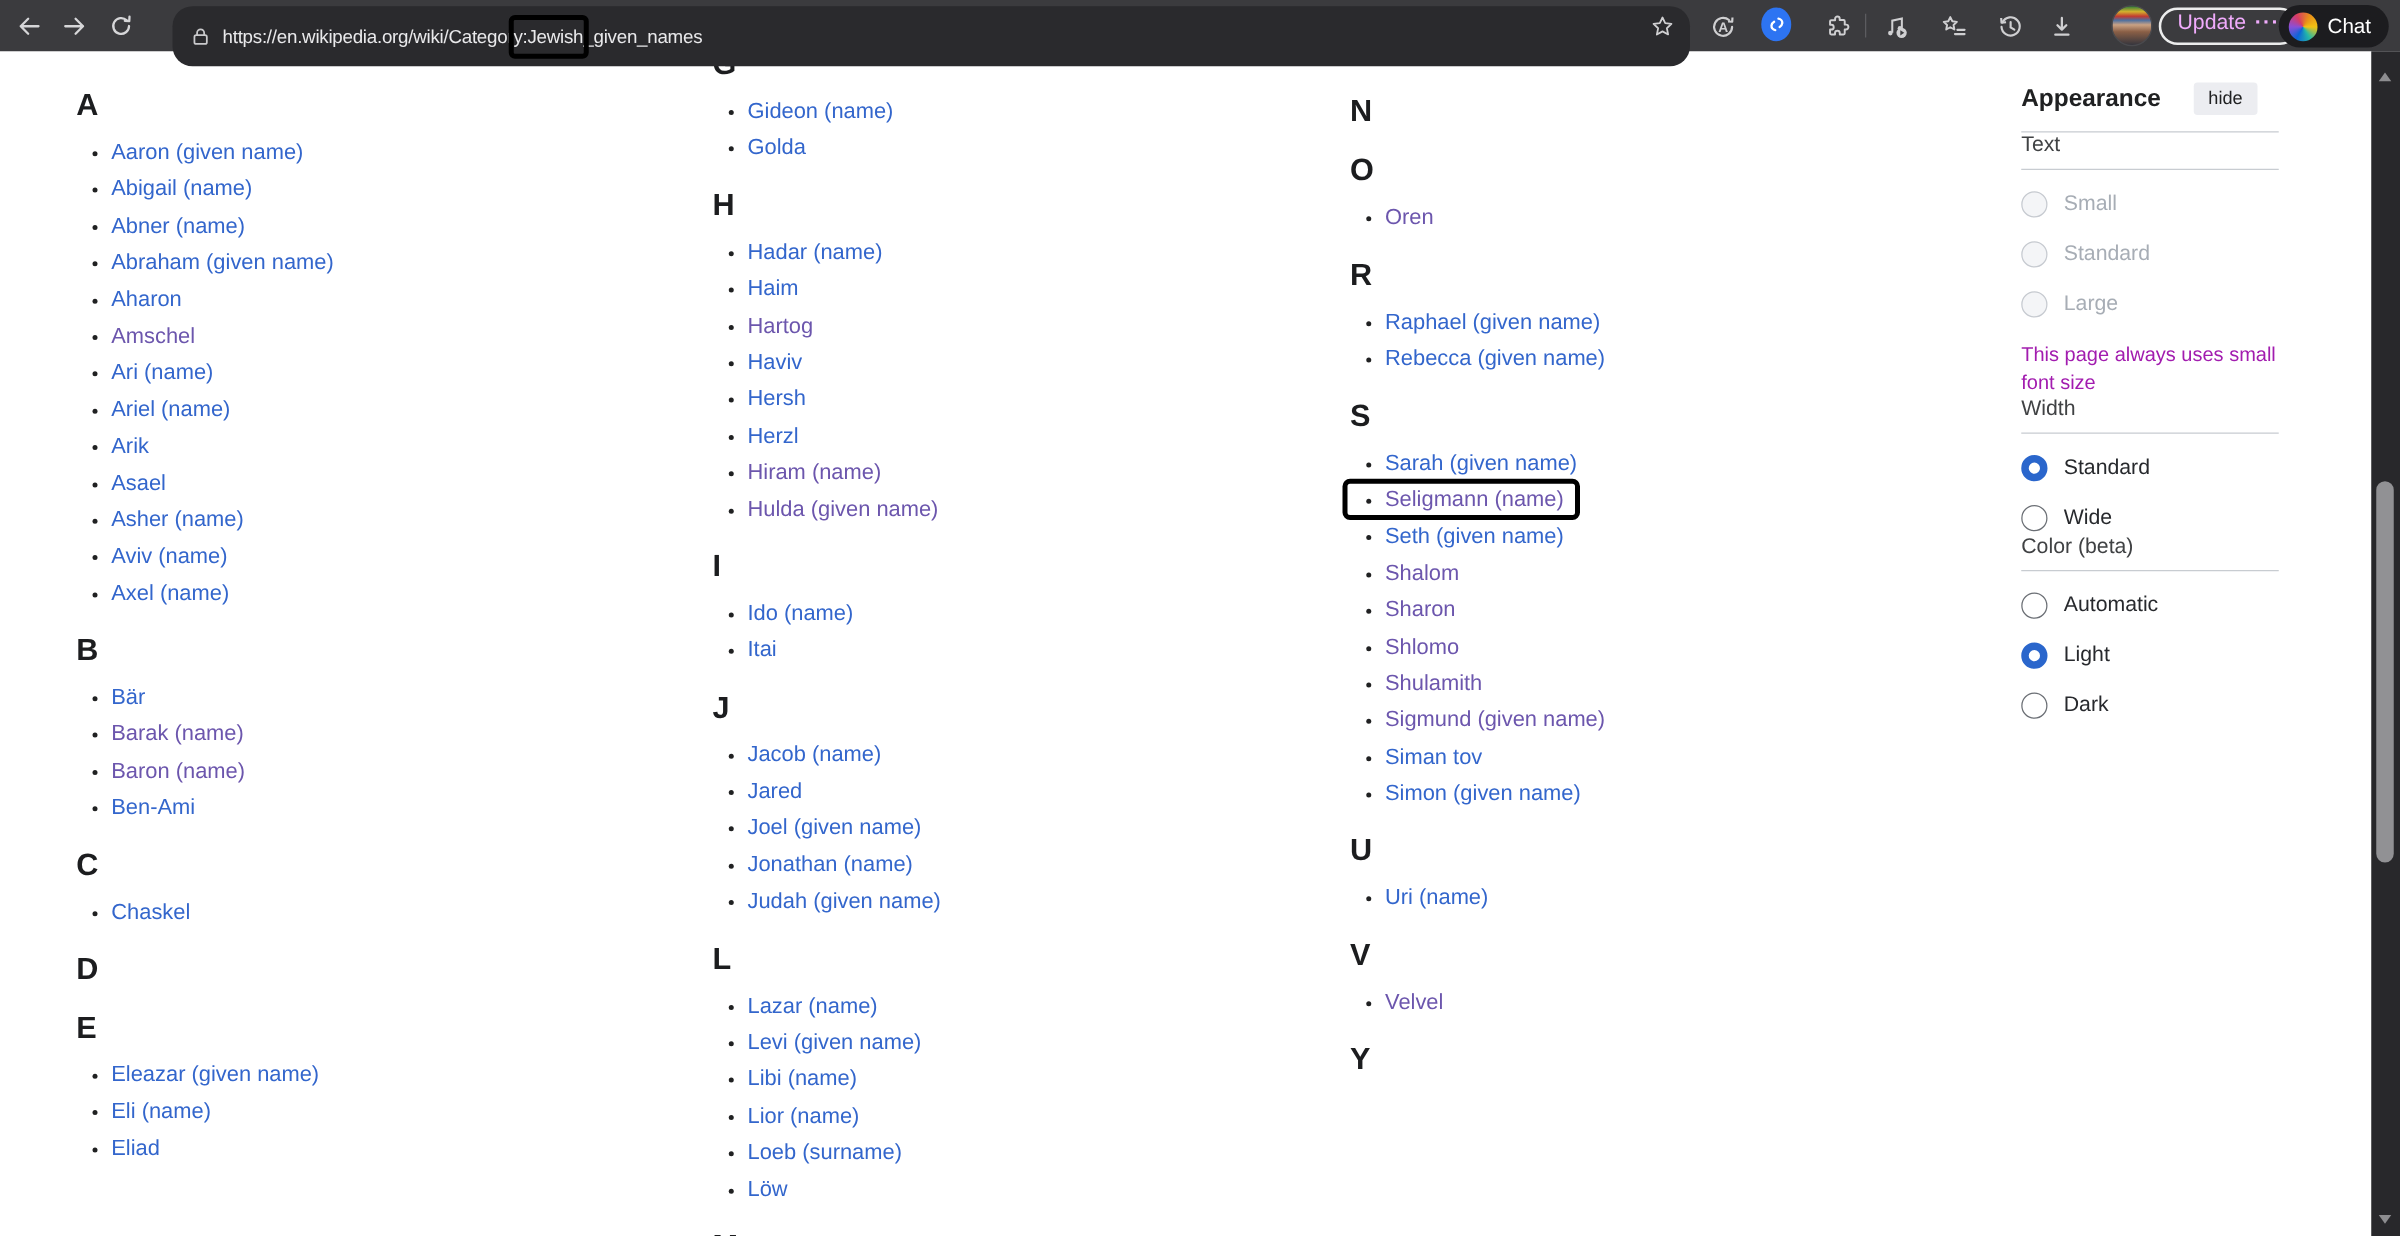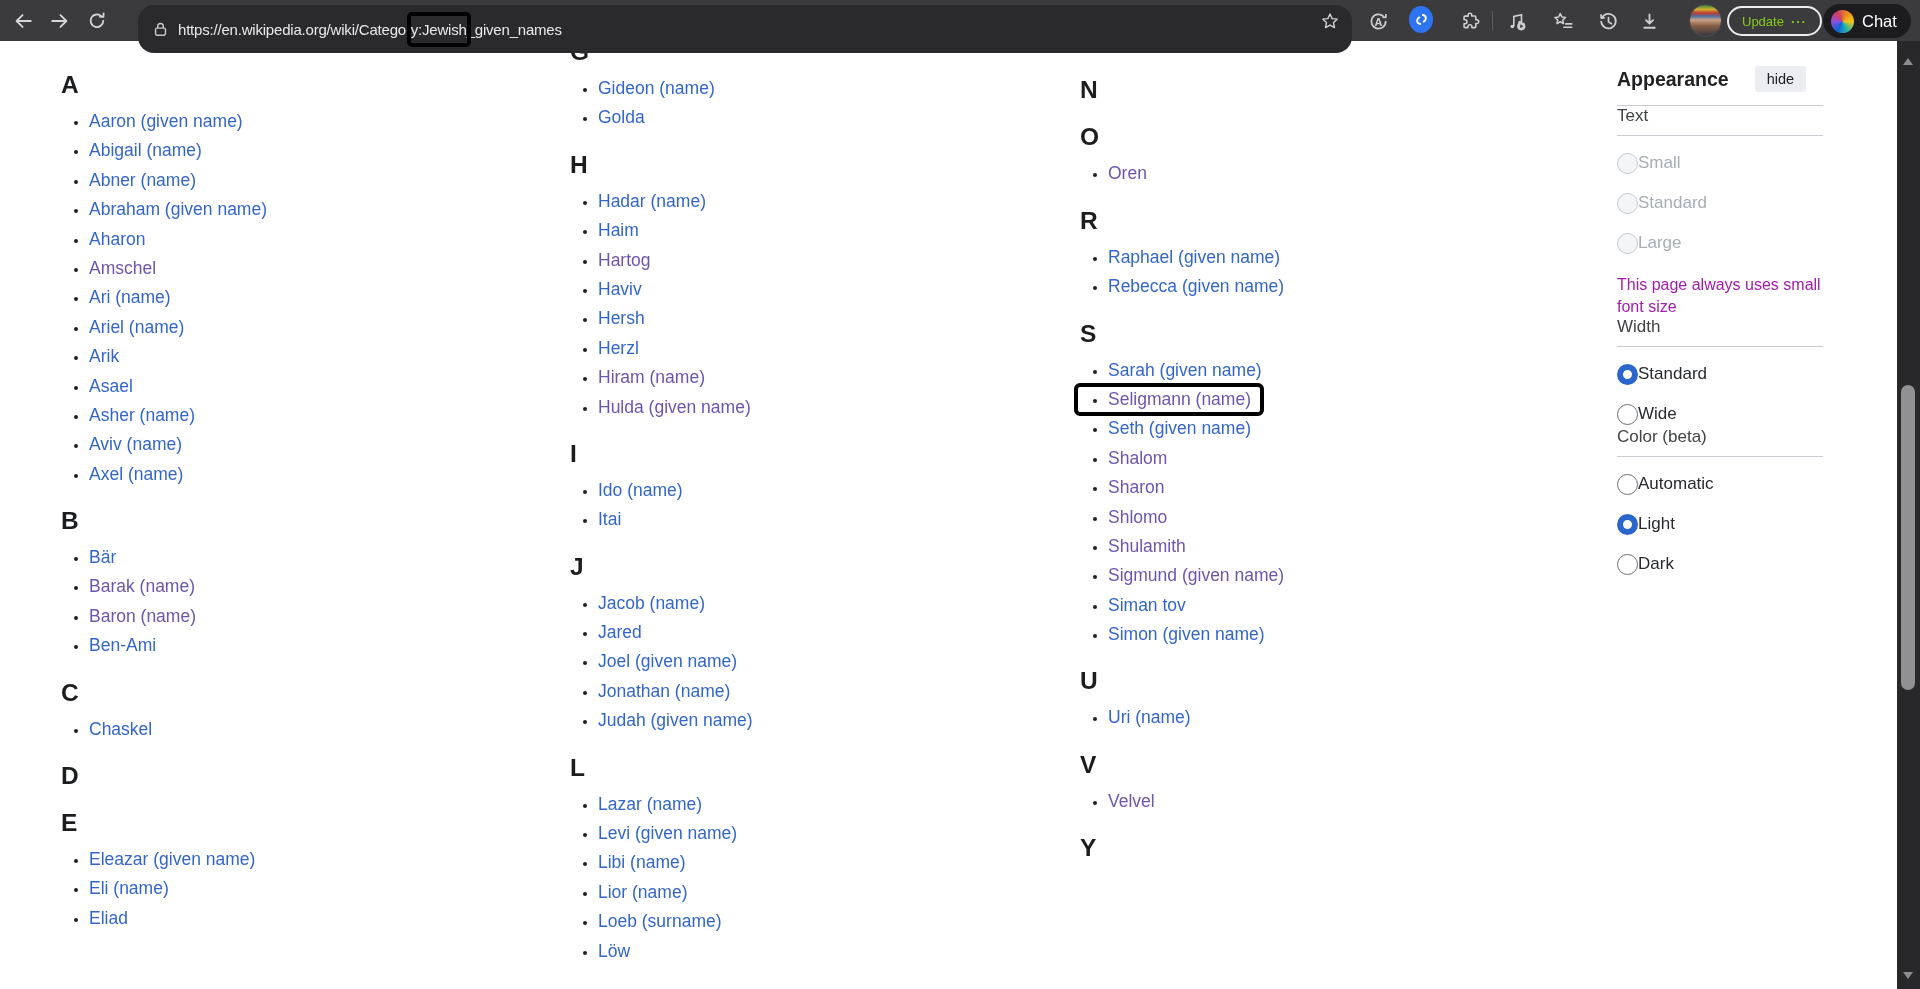--- a/index.html
+++ b/index.html
@@ -16,21 +16,21 @@
           display:flex;align-items:center;padding:0 14px;box-sizing:border-box;}
   .url-text{font-size:15px;color:#e9e9eb;white-space:nowrap;letter-spacing:-0.2px;margin-left:9px;}
   .url-text .hl{position:relative;display:inline-block;}
   .url-text .hl::after{content:"";position:absolute;left:-4px;right:-4px;top:-9px;bottom:-9px;
           border:4px solid #000;border-radius:5px;}
   .url-star{position:absolute;right:12px;top:6px;}
   .avatar{position:absolute;left:1689px;top:4px;width:33px;height:33px;border-radius:50%;
           background:linear-gradient(180deg,#2f7d3a 0%,#d3b12e 14%,#c23a31 26%,#4c6fa0 36%,#caa284 48%,#8a5f46 66%,#35353d 100%);
           border:1px solid #4a4a4e;box-sizing:border-box;}
   .update-btn{position:absolute;left:1727px;top:6px;height:30px;padding:0 13px;border:2px solid #eceded;
-          border-radius:16px;display:flex;align-items:center;gap:7px;color:#84cc16;font-size:13px;box-sizing:border-box;}
+          border-radius:16px;display:flex;gap:7px;color:#f0abfc;font-size:17px;box-sizing:border-box;}
   .update-dots{letter-spacing:1px;font-weight:bold;}
   .chat-btn{position:absolute;left:1823px;top:4px;height:34px;padding:0 14px 0 8px;background:#1c1c1f;
           border-radius:17px;display:flex;align-items:center;gap:8px;color:#fff;font-size:16.5px;box-sizing:border-box;}
   .copilot-logo{width:23px;height:23px;border-radius:50%;
           background:conic-gradient(from 210deg,#0c64d8,#8a4fd8,#d83b64,#e88e1a,#f3c313,#24b7a7,#0c64d8);}
 
   
   .content{position:absolute;left:0;top:41px;width:1897px;height:948px;background:#fff;z-index:1;}
   .col{position:absolute;top:0;}
   .col1{left:61px;width:460px;}
@@ -50,21 +50,21 @@
       border:4px solid #000;border-radius:6px;box-sizing:border-box;pointer-events:none;}
 
   
   .appearance{position:absolute;left:1617px;top:0;width:282px;}
   .app-header{display:flex;align-items:center;gap:26px;margin-top:25px;}
   .app-title{font-size:19.5px;font-weight:bold;color:#202122;}
   .hide-btn{background:#ecedf1;border:none;border-radius:3px;padding:5px 12px;font-size:14.5px;
             color:#202122;font-family:inherit;cursor:pointer;}
   .app-divider{width:206px;height:1px;background:#c8ccd1;margin-top:13px;}
   .app-sec-label{font-size:17px;color:#404244;}
-  .app-row{display:flex;align-items:center;margin-top:14px;height:26px;cursor:pointer;}
+  .app-row{display:flex;align-items:center;gap:13px;margin-top:14px;height:26px;cursor:pointer;}
   .radio{width:21px;height:21px;border-radius:50%;box-sizing:border-box;background:#fff;flex:0 0 auto;}
   .radio.default{border:1.6px solid #6b6f75;}
   .radio.selected{border:6.5px solid #2a66cc;}
   .radio.disabled{border:1.6px solid #c6cad0;background:#f4f5f7;}
   .app-opt-label{font-size:17px;color:#27292d;}
   .app-row.disabled .app-opt-label{color:#a7adb5;}
   .app-note{margin-top:18px;width:212px;font-size:16px;line-height:21.5px;color:#a21caf;}
 
   
   .scrollstrip{position:absolute;right:0;top:41px;width:23px;height:948px;background:#28282b;z-index:6;}

